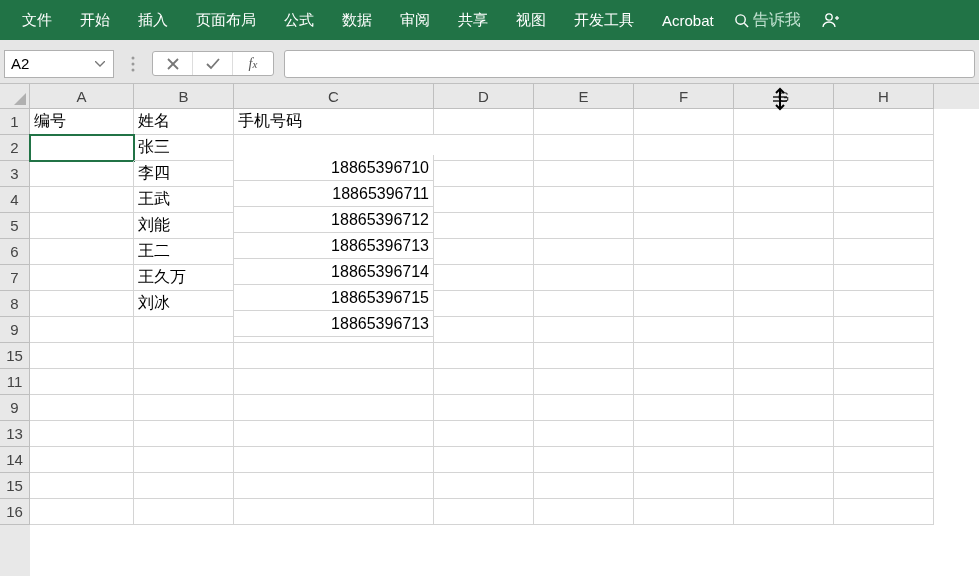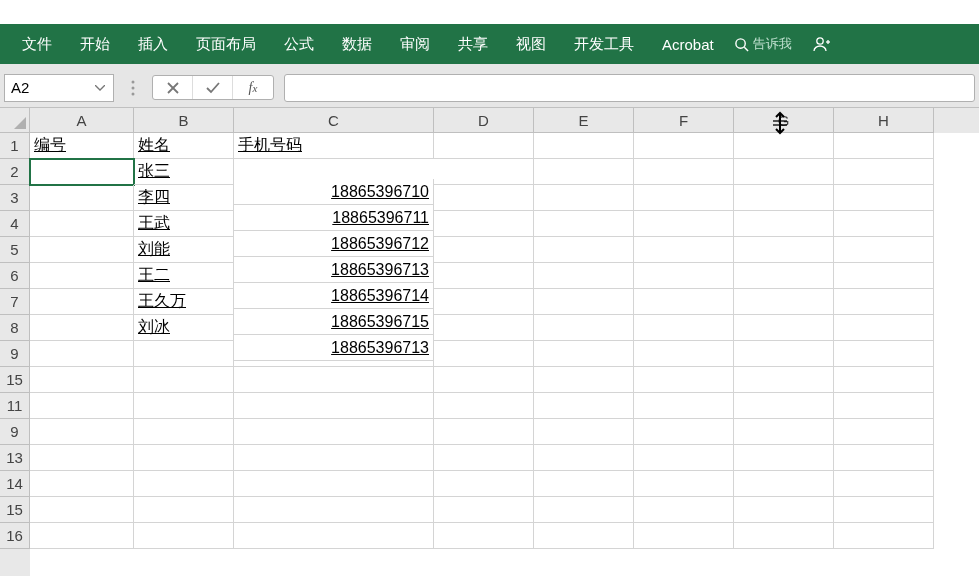--- a/index.html
+++ b/index.html
@@ -5,37 +5,36 @@
     * { margin: 0; padding: 0; box-sizing: border-box; }
     body { font-family: "Microsoft YaHei", Arial, sans-serif; font-size: 14px; background: #fff; overflow: hidden; }
     
     .ribbon {
       background: #217346;
       height: 40px;
       display: flex;
       align-items: center;
       padding: 13px 8px;
       color: #fff;
-      margin-top: 24px;
     }
     .ribbon-item {
       padding: 0 14px;
       height: 100%;
       display: flex;
       align-items: center;
       cursor: pointer;
       font-size: 15px;
     }
     .ribbon-search {
       display: flex;
       align-items: center;
       padding: 0 6px;
       cursor: pointer;
     }
-    .ribbon-search-text { color: #bfe0cf; margin-left: 4px; font-size: 13px;}
+    .ribbon-search-text { color: #bfe0cf; margin-left: 4px; font-size: 16px;}
     .ribbon-share-icon { margin-left: 6px; padding: 0 8px; cursor: pointer; }
     
     .formula-bar {
       height: 44px;
       background: #e6e6e6;
       display: flex;
       align-items: center;
       border-bottom: 1px solid #c0c0c0;
       padding: 8px 4px 4px 4px;
       gap: 10px;
@@ -141,21 +140,21 @@
       align-items: center;
       justify-content: center;
       color: #444;
       font-size: 15px;
       cursor: pointer;
     }
     .cells {
       position: absolute;
       left: 30px; top: 25px; right: 0; bottom: 0;
     }
-    .row { display: flex; height: 26px; text-decoration: underline; }
+    .row { display: flex; height: 26px; }
     .cell {
       border-right: 1px solid #d4d4d4;
       border-bottom: 1px solid #d4d4d4;
       height: 26px;
       padding: 0 4px;
       display: flex;
       align-items: center;
       overflow: hidden;
       font-size: 16px;
       white-space: nowrap;

